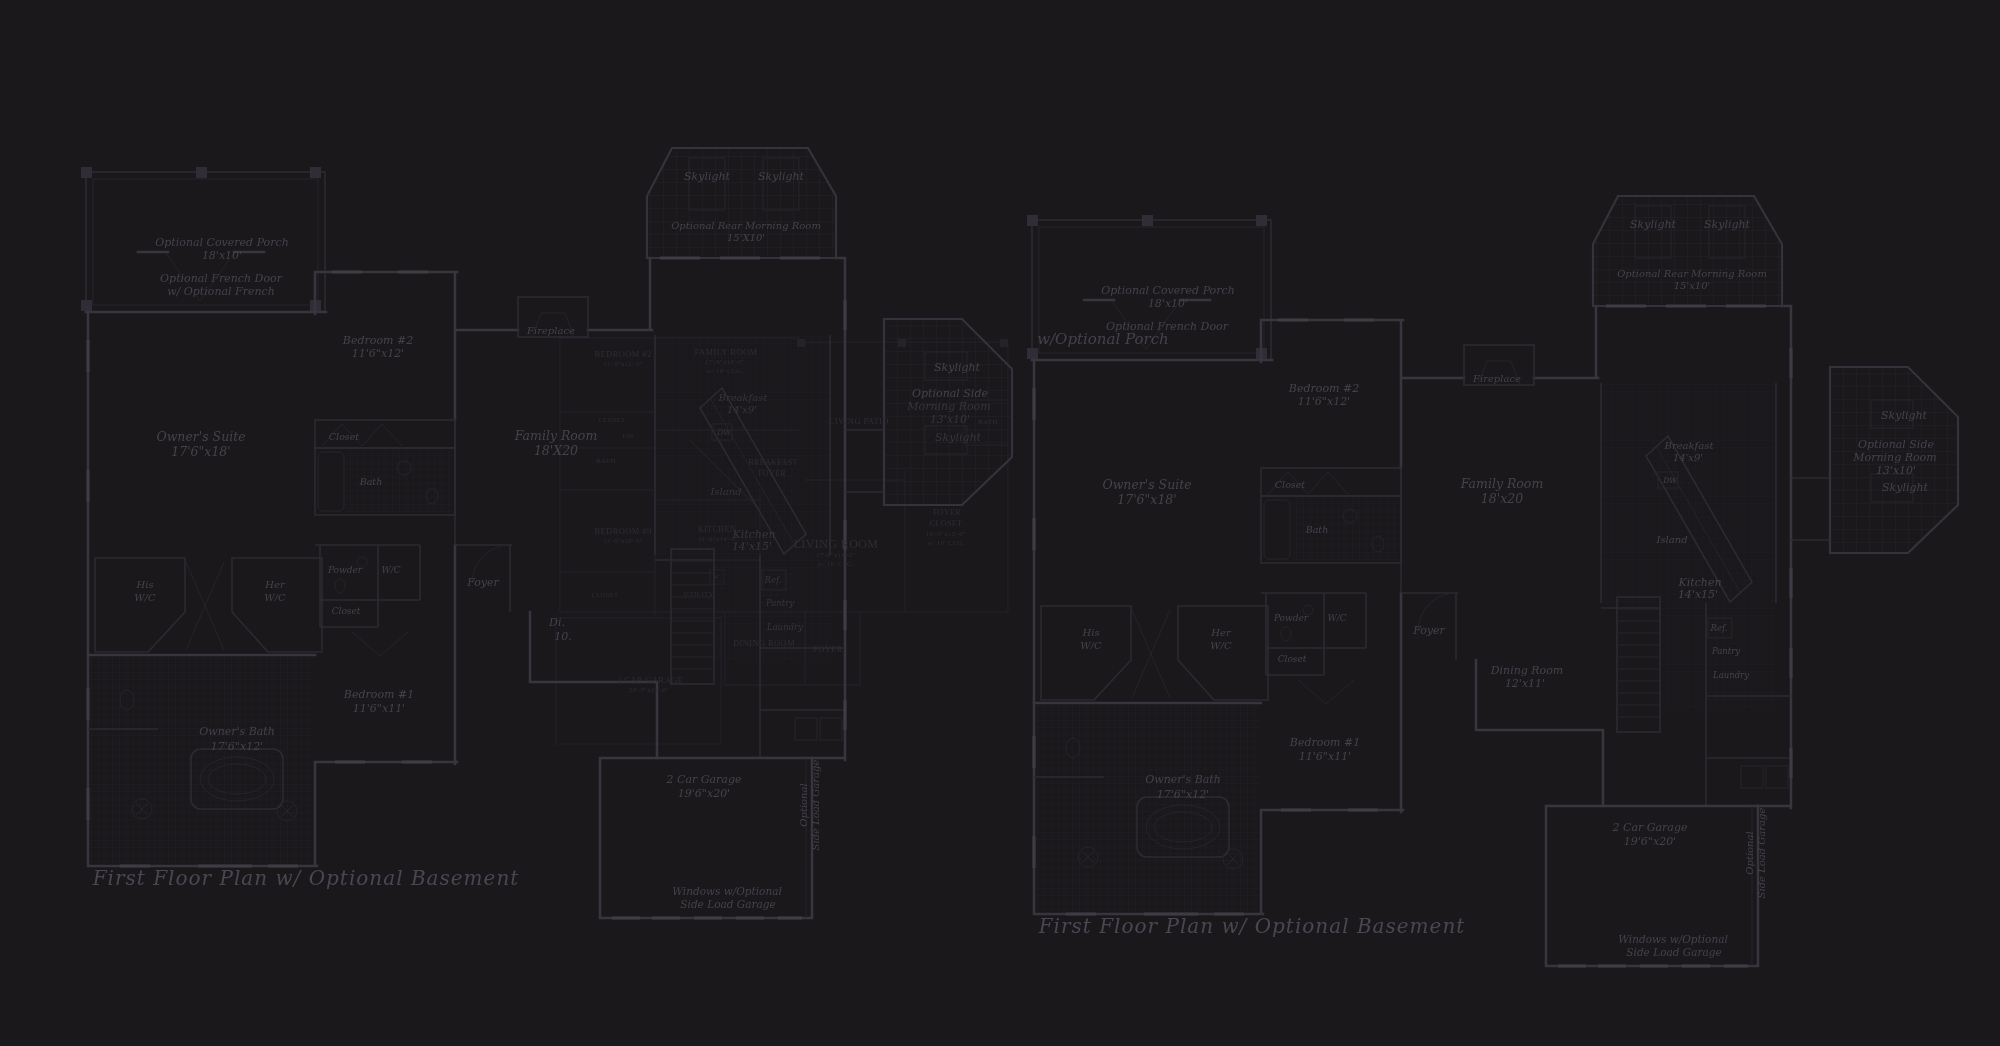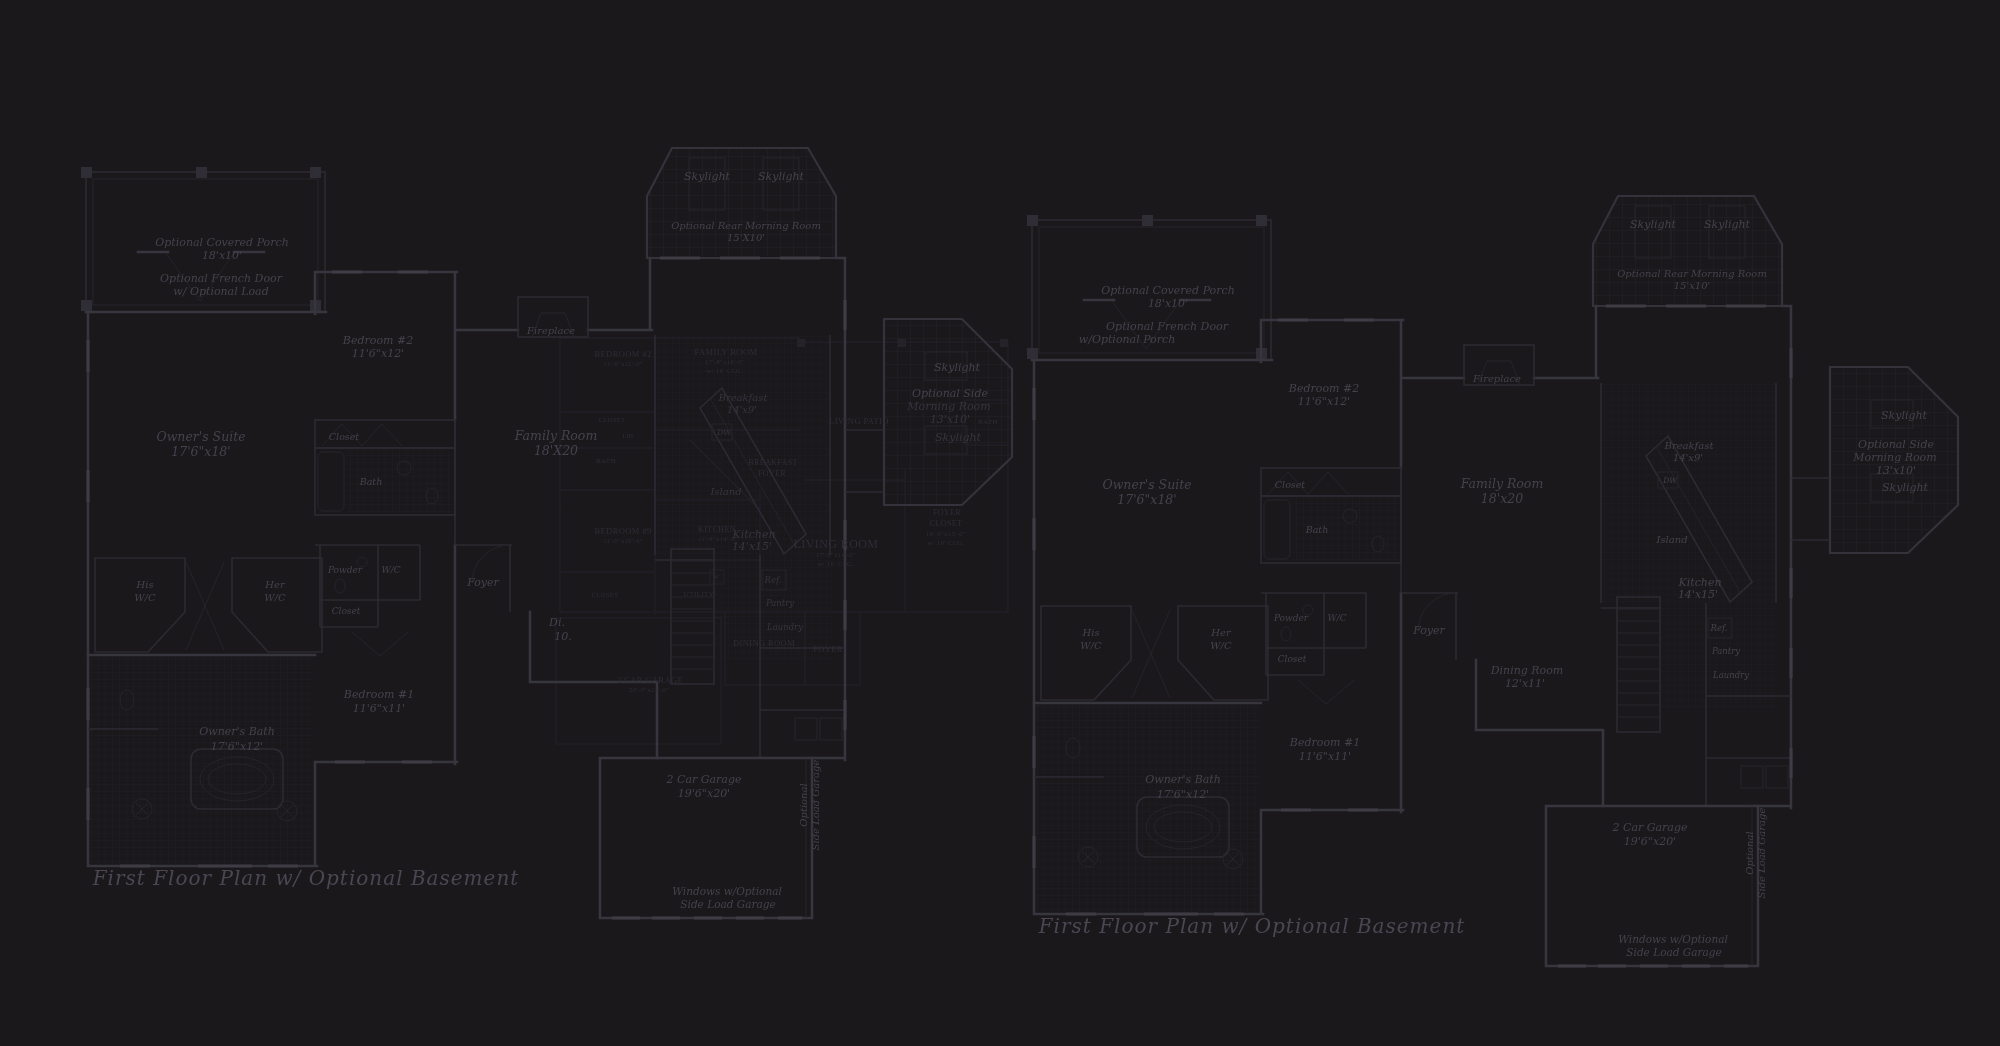--- a/index.html
+++ b/index.html
@@ -137,21 +137,21 @@
 
     <use href="#planShape"></use>
 
     <use href="#planShape" transform="translate(946,48)"></use>
   </svg>
 
   <div id="labels">
       <div class="lbl c-a" style="left: 222px; top: 242px; font-size: 11px;">Optional Covered Porch</div>
       <div class="lbl c-a" style="left: 222px; top: 255px; font-size: 11px;">18'x10'</div>
       <div class="lbl c-a" style="left: 221px; top: 278px; font-size: 11px;">Optional French Door</div>
-      <div class="lbl c-a" style="left: 221px; top: 291px; font-size: 11px;">w/ Optional Load</div>
+      <div class="lbl c-a" style="left: 221px; top: 291px; font-size: 11px;">w/ Optional French</div>
       <div class="lbl c-a" style="left: 707px; top: 176px; font-size: 11px;">Skylight</div>
       <div class="lbl c-a" style="left: 781px; top: 176px; font-size: 11px;">Skylight</div>
       <div class="lbl c-a" style="left: 746px; top: 226px; font-size: 10px;">Optional Rear Morning Room</div>
       <div class="lbl c-a" style="left: 746px; top: 238px; font-size: 10px;">15'X10'</div>
       <div class="lbl c-a" style="left: 378px; top: 340px; font-size: 11px;">Bedroom #2</div>
       <div class="lbl c-a" style="left: 378px; top: 353px; font-size: 11px;">11'6"x12'</div>
       <div class="lbl c-a" style="left: 201px; top: 437px; font-size: 12.5px;">Owner's Suite</div>
       <div class="lbl c-a" style="left: 201px; top: 452px; font-size: 12.5px;">17'6"x18'</div>
       <div class="lbl c-a" style="left: 344px; top: 437px; font-size: 9.5px;">Closet</div>
       <div class="lbl c-a" style="left: 371px; top: 482px; font-size: 9.5px;">Bath</div>
@@ -189,21 +189,21 @@
       <div class="lbl c-a" style="left: 704px; top: 779px; font-size: 11px;">2 Car Garage</div>
       <div class="lbl c-a" style="left: 704px; top: 793px; font-size: 11px;">19'6"x20'</div>
       <div class="lbl c-a" style="left: 804px; top: 805px; font-size: 10px; transform: translate(-50%, -50%) rotate(-90deg);">Optional</div>
       <div class="lbl c-a" style="left: 816px; top: 805px; font-size: 10px; transform: translate(-50%, -50%) rotate(-90deg);">Side Load Garage</div>
       <div class="lbl c-a" style="left: 727px; top: 891px; font-size: 10.5px;">Windows w/Optional</div>
       <div class="lbl c-a" style="left: 728px; top: 904px; font-size: 10.5px;">Side Load Garage</div>
       <div class="lbl c-t" style="left: 306px; top: 878px; font-size: 20px;">First Floor Plan  w/ Optional Basement</div>
       <div class="lbl c-a" style="left: 1168px; top: 290px; font-size: 11px;">Optional Covered Porch</div>
       <div class="lbl c-a" style="left: 1168px; top: 303px; font-size: 11px;">18'x10'</div>
       <div class="lbl c-a" style="left: 1167px; top: 326px; font-size: 11px;">Optional French Door</div>
-      <div class="lbl c-a" style="left: 1127px; top: 339px; font-size: 11px;">w/Optional Porch</div>
+      <div class="lbl c-a" style="left: 1103px; top: 339px; font-size: 15px;">w/Optional Porch</div>
       <div class="lbl c-a" style="left: 1653px; top: 224px; font-size: 11px;">Skylight</div>
       <div class="lbl c-a" style="left: 1727px; top: 224px; font-size: 11px;">Skylight</div>
       <div class="lbl c-a" style="left: 1692px; top: 274px; font-size: 10px;">Optional Rear Morning Room</div>
       <div class="lbl c-a" style="left: 1692px; top: 286px; font-size: 10px;">15'x10'</div>
       <div class="lbl c-a" style="left: 1324px; top: 388px; font-size: 11px;">Bedroom #2</div>
       <div class="lbl c-a" style="left: 1324px; top: 401px; font-size: 11px;">11'6"x12'</div>
       <div class="lbl c-a" style="left: 1147px; top: 485px; font-size: 12.5px;">Owner's Suite</div>
       <div class="lbl c-a" style="left: 1147px; top: 500px; font-size: 12.5px;">17'6"x18'</div>
       <div class="lbl c-a" style="left: 1290px; top: 485px; font-size: 9.5px;">Closet</div>
       <div class="lbl c-a" style="left: 1317px; top: 530px; font-size: 9.5px;">Bath</div>

